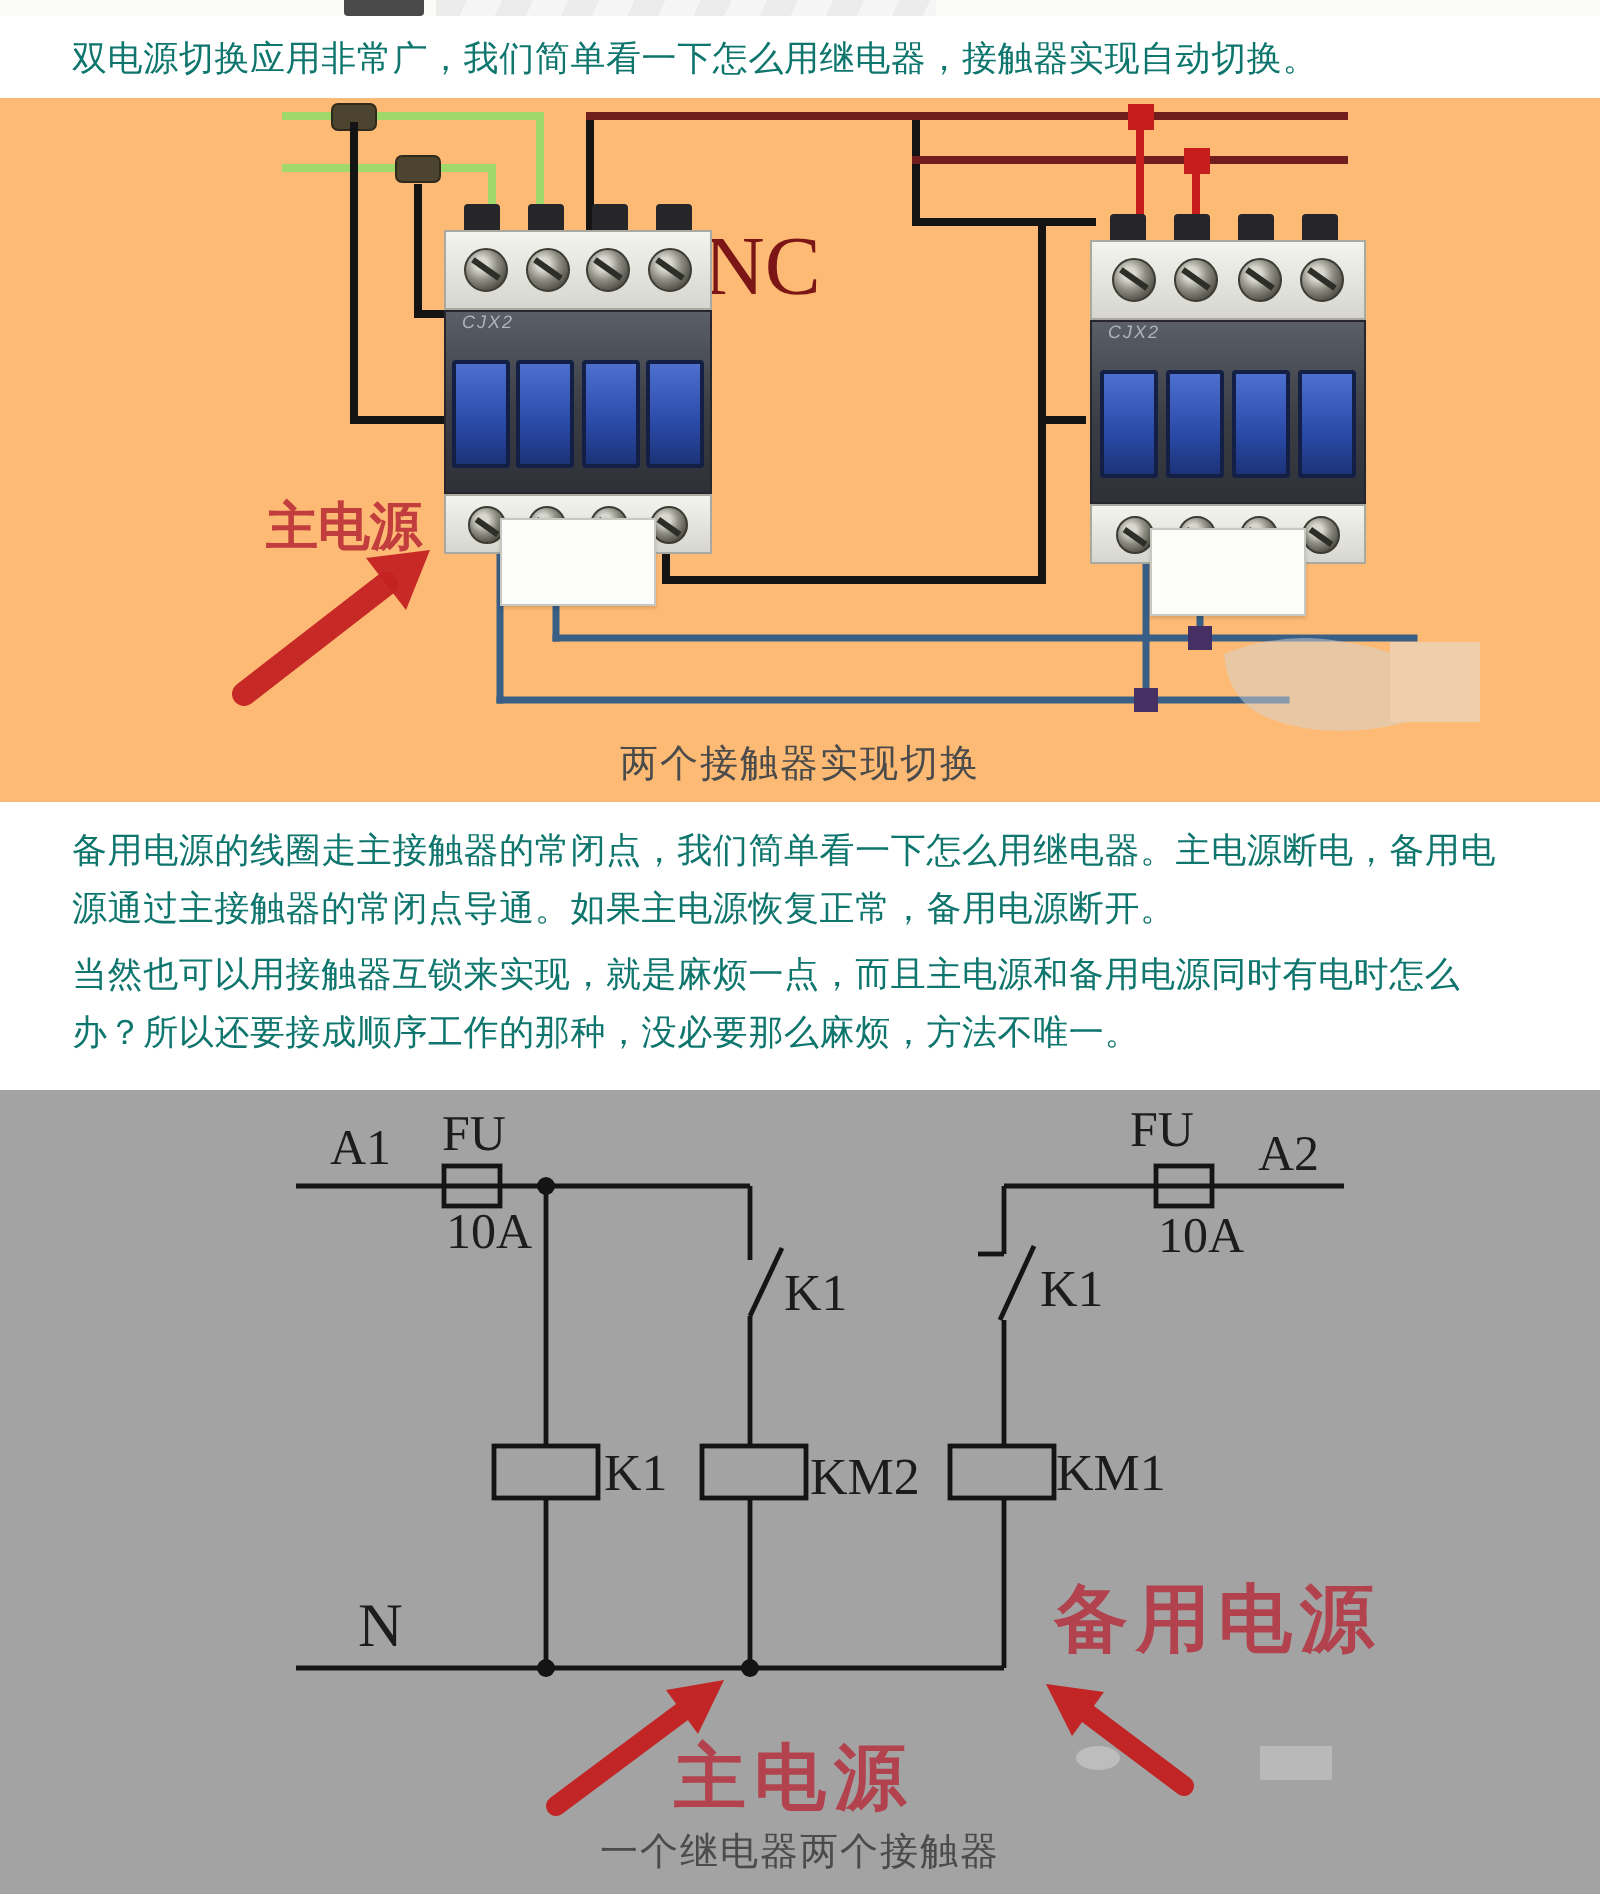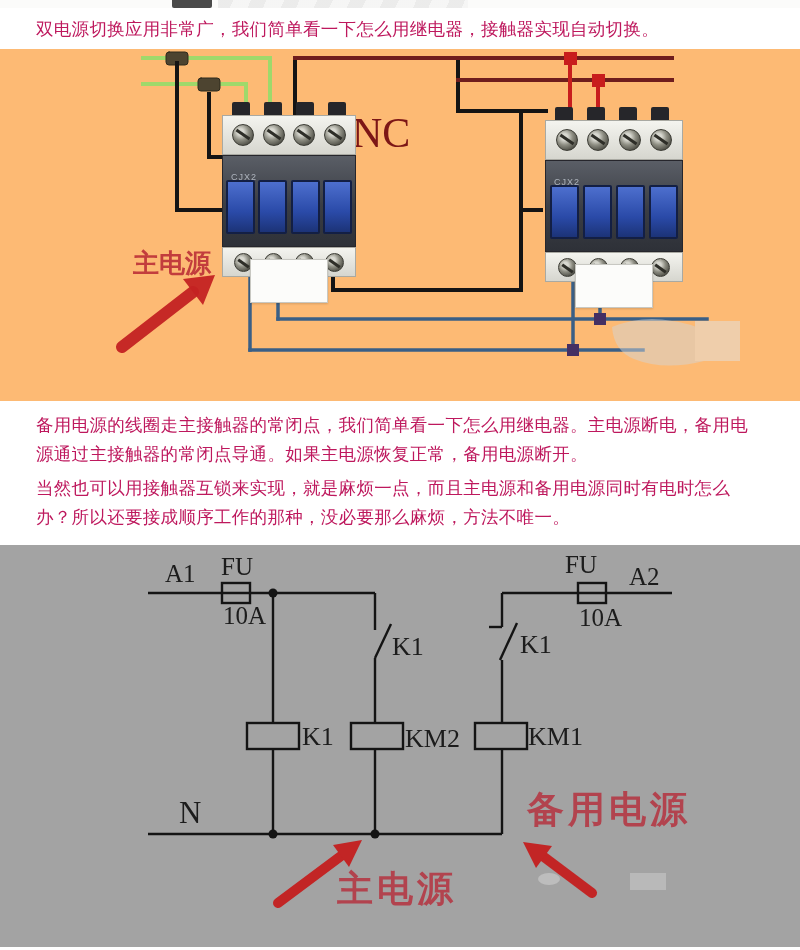--- a/index.html
+++ b/index.html
@@ -3,21 +3,21 @@
 <meta charset="utf-8">
 <style>
   html,body{margin:0;padding:0;}
   body{width:800px;height:950px;background:#ffffff;overflow:hidden;
        font-family:"Liberation Sans",sans-serif;}
   .top-strip{height:8px;position:relative;overflow:hidden;background:#fbfbfa;}
   .strip-blob{position:absolute;left:172px;top:-5px;width:40px;height:13px;
               background:#4a4a4a;border-radius:2px;}
   .strip-haze{position:absolute;left:218px;top:0;width:250px;height:8px;opacity:.35;
               background:repeating-linear-gradient(115deg,#cfcfcf 0 14px,#ececec 14px 30px);}
-  .para{margin:0 36px;font-size:17.5px;line-height:29px;color:#be185d;letter-spacing:.3px;}
+  .para{margin:0 36px;font-size:17.5px;line-height:29px;color:#0f766e;letter-spacing:.3px;}
   .para.intro{margin-top:7px;line-height:28px;}
   .para.p1{margin-top:10px;}
   .para.p2{margin-top:6px;font-family:Liberation Mono, monospace;}
   .figure{position:relative;}
   .photo-figure{height:352px;margin-top:6px;background:#fdba74;}
   .schematic-figure{height:402px;margin-top:12px;background:#a3a3a3;}
   .figure svg{position:absolute;left:0;top:0;z-index:1;}
   .caption{position:absolute;left:0;right:0;text-align:center;font-size:19px;
            color:#4b4b4b;z-index:3;letter-spacing:1px;}
   .photo-figure .caption{top:320px;}
@@ -30,21 +30,21 @@
             display:flex;justify-content:space-evenly;align-items:center;box-sizing:border-box;}
   .ct-strip.top{height:40px;}
   .ct-strip.bot{height:30px;}
   .screw{width:20px;height:20px;border-radius:50%;border:1px solid #3c3c35;position:relative;
          background:radial-gradient(circle at 38% 35%,#d8d8d0 0 18%,#8d8d82 45%,#4a4a42 80%);}
   .screw::after{content:"";position:absolute;left:2px;right:2px;top:8px;height:3px;
                 background:#2e2e28;transform:rotate(35deg);}
   .ct-strip.bot .screw{width:17px;height:17px;}
   .ct-body{position:relative;height:92px;border:1px solid #26262c;box-sizing:border-box;
            background:linear-gradient(#5a5e66,#3a3d44 55%,#2e3138);}
-  .ct-model{position:absolute;top:16px;left:8px;font-size:9px;color:#aeb4bd;letter-spacing:1px;}
+  .ct-model{position:absolute;top:0;left:8px;font-size:9px;color:#aeb4bd;letter-spacing:1px;font-style:italic;}
   .ct-keys{position:absolute;left:0;right:0;top:24px;display:flex;justify-content:space-evenly;}
   .ct-key{width:25px;height:50px;border:2px solid #131f44;border-radius:2px;
           background:linear-gradient(#4d6fce,#2a4aa8 60%,#1c3377);}
   .ct-plate{position:absolute;left:50%;transform:translateX(-50%);bottom:-26px;width:76px;
             height:42px;background:#fcfcfa;border:1px solid #c8c8c2;
             box-shadow:0 1px 2px rgba(0,0,0,.15);}
 </style>
 </head>
 <body>
 
@@ -163,20 +163,21 @@
     </div>
     <div class="ct-strip bot">
       <div class="screw"></div>
       <div class="screw"></div>
       <div class="screw"></div>
       <div class="screw"></div>
     </div>
     <div class="ct-plate"></div>
   </div>
 
+  <div class="caption">两个接触器实现切换</div>
 </div>
 
 <p class="para p1">备用电源的线圈走主接触器的常闭点，我们简单看一下怎么用继电器。主电源断电，备用电源通过主接触器的常闭点导通。如果主电源恢复正常，备用电源断开。</p>
 <p class="para p2">当然也可以用接触器互锁来实现，就是麻烦一点，而且主电源和备用电源同时有电时怎么办？所以还要接成顺序工作的那种，没必要那么麻烦，方法不唯一。</p>
 
 <div class="figure schematic-figure">
   <svg width="800" height="368" viewBox="0 0 800 368">
     <g stroke="#141414" stroke-width="2.4" fill="none">
       <path d="M148,48 H375"></path>
       <path d="M502,48 H672"></path>
@@ -225,13 +226,14 @@
     </g>
     <g>
       <path d="M592,348 L544,312" stroke="#c22525" stroke-width="10" stroke-linecap="round"></path>
       <polygon points="523,297 552,301 536,323" fill="#c22525"></polygon>
     </g>
     <g opacity="0.5">
       <rect x="630" y="328" width="36" height="17" fill="#cfcfcf"></rect>
       <ellipse cx="549" cy="334" rx="11" ry="6" fill="#d8d8d8"></ellipse>
     </g>
   </svg>
+  <div class="caption">一个继电器两个接触器</div>
 </div>
 
 </body></html>

